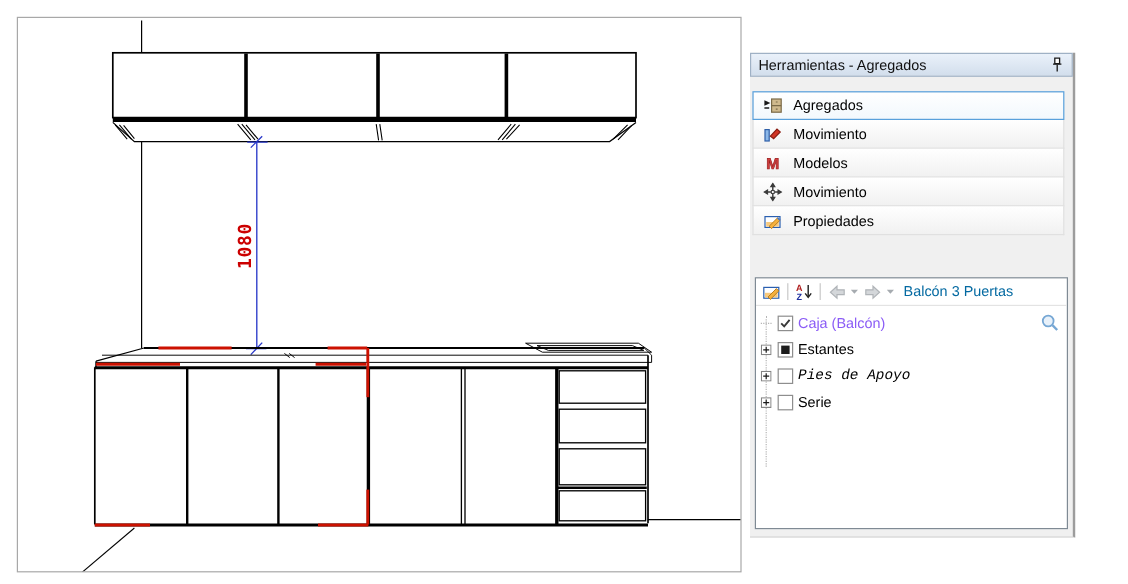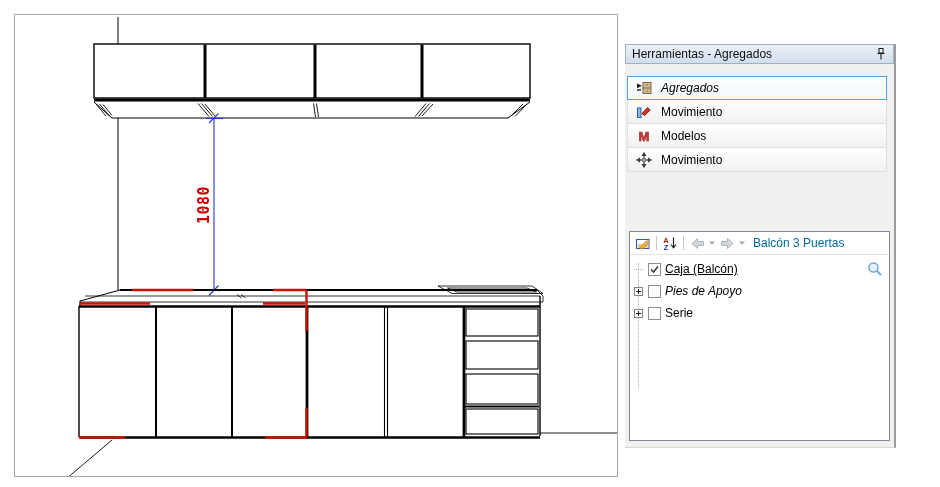--- a/index.html
+++ b/index.html
@@ -19,21 +19,21 @@
          border:1px solid #9fb1c5;display:flex;align-items:center;padding:0 6px;
          font-size:12px;color:#101010;box-sizing:border-box;}
   .panel-header .ptitle{flex:0 0 auto;}
   .panel-header .pin{margin-left:auto;display:flex;}
 
   .nav{position:absolute;left:2px;right:7px;top:32px;}
   .nav-item{height:24px;display:flex;align-items:center;padding-left:8px;
          background:linear-gradient(#ffffff,#f1f1f1);border:1px solid #e0e0e0;
          border-top:none;box-sizing:border-box;cursor:default;}
   .nav-item:first-child{border-top:1px solid #e0e0e0;}
-  .nav-item.selected{border:1px solid #58a0dc;background:linear-gradient(#ffffff,#f2f8fd);font-style:italic;}
+  .nav-item.selected{border:1px solid #58a0dc;background:linear-gradient(#ffffff,#f2f8fd);}
   .nicon{width:20px;display:flex;align-items:center;}
   .nlabel{margin-left:5px;font-size:12px;color:#000;}
 
   .tree-box{position:absolute;left:4px;top:187px;width:261px;height:210px;
          background:#fff;border:1px solid #7f8a94;box-sizing:border-box;}
   .tree-toolbar{height:22px;display:flex;align-items:center;padding:0 4px;
          border-bottom:1px solid #e3e3e3;}
   .tbtn{display:flex;align-items:center;padding:1px;}
   .tsep{width:1px;height:14px;background:#c9c9c9;margin:0 4px;}
   .tchev{display:flex;align-items:center;margin:0 2px 0 1px;}
@@ -43,22 +43,22 @@
   .vguide{position:absolute;left:8px;top:8px;height:126px;width:0;
           border-left:1px dotted #b5b5b5;}
   .trow{height:22px;display:flex;align-items:center;padding-left:4px;position:relative;}
   .exp{width:14px;display:flex;align-items:center;flex:0 0 14px;}
   .stub{width:9px;height:0;border-top:1px dotted #b5b5b5;}
   .cb{width:13px;height:13px;border:1px solid #8e8e8e;background:#fff;
       display:flex;align-items:center;justify-content:center;
       box-sizing:border-box;flex:0 0 13px;}
   .cb .fillsq{width:7px;height:7px;background:#1c1c1c;}
   .tlabel{margin-left:4px;font-size:12px;color:#000;white-space:nowrap;}
-  .tlabel.link{color:#000000;text-decoration:underline;}
-  .tlabel.italic{font-style:italic;}
+  .tlabel.link{color:#8b5cf6;}
+  .tlabel.italic{font-style:italic;font-family:Liberation Mono, monospace;}
   .tlabel.bold{font-weight:bold;}
   .mag{margin-left:auto;margin-right:6px;display:flex;}
 </style>
 </head>
 <body>
 
 <div class="canvas">
   <svg class="drawing" width="602" height="461" viewBox="15 15 602 461" xmlns="http://www.w3.org/2000/svg">
 
     <g stroke="#000" stroke-width="1" fill="none">
@@ -194,20 +194,31 @@
             <path d="M8 1 L6.5 3.5 H9.5 Z"></path>
               <path d="M8 15 L6.5 12.5 H9.5 Z"></path>
             <path d="M1 8 L3.5 6.5 V9.5 Z"></path>
               <path d="M15 8 L12.5 6.5 V9.5 Z"></path>
             <rect x="6.8" y="6.8" width="2.4" height="2.4" fill="#fff" stroke-width="0.8"></rect>
           </g>
         </svg>
       </span>
       <span class="nlabel">Movimiento</span>
     </div>
+    <div class="nav-item">
+      <span class="nicon">
+        <svg width="16" height="16" viewBox="0 0 16 16">
+          <rect x="1.5" y="4.5" width="12.5" height="9" fill="#fff" stroke="#2a5fb0"></rect>
+          <rect x="2.5" y="9" width="10.5" height="3.8" fill="#f7c97d" stroke="none"></rect>
+          <path d="M5 12.5 L12 5.5 L14 7.5 L7 14.5 Z" fill="#f5b13d" stroke="#b57a1e" stroke-width="0.8"></path>
+          <path d="M12 5.5 L14 7.5" stroke="#4a78c4" stroke-width="1.4"></path>
+        </svg>
+      </span>
+      <span class="nlabel">Propiedades</span>
+    </div>
   </div>
 
   <div class="tree-box">
     <div class="tree-toolbar">
       <span class="tbtn">
         <svg width="16" height="16" viewBox="0 0 16 16">
           <rect x="1.5" y="4.5" width="12.5" height="9" fill="#fff" stroke="#2a5fb0"></rect>
           <rect x="2.5" y="9" width="10.5" height="3.8" fill="#f7c97d"></rect>
           <path d="M5 12.5 L12 5.5 L14 7.5 L7 14.5 Z" fill="#f5b13d" stroke="#b57a1e" stroke-width="0.8"></path>
         </svg>
@@ -261,41 +272,54 @@
         </span>
         <span class="tlabel link">Caja (Balcón)</span>
         <span class="mag">
           <svg width="16" height="16" viewBox="0 0 16 16">
             <circle cx="6.5" cy="6.5" r="4.5" fill="rgba(190,215,240,0.35)" stroke="#76a7d4" stroke-width="1.5"></circle>
             <line x1="10" y1="10" x2="14" y2="14" stroke="#76a7d4" stroke-width="2"></line>
           </svg>
         </span>
       </div>
 
-
       <div class="trow">
         <span class="exp">
           <svg width="9" height="9" viewBox="0 0 9 9">
               <rect x="0.5" y="0.5" width="8" height="8" fill="#fff" stroke="#848484"></rect>
               <line x1="2" y1="4.5" x2="7" y2="4.5" stroke="#1a1a1a"></line>
               <line x1="4.5" y1="2" x2="4.5" y2="7" stroke="#1a1a1a"></line>
             </svg>
         </span>
-        <span class="cb"></span>
-        <span class="tlabel italic">Pies de Apoyo</span>
+        <span class="cb">
+            <span class="fillsq"></span>
+          </span>
+        <span class="tlabel">Estantes</span>
       </div>
-
 
       <div class="trow">
         <span class="exp">
           <svg width="9" height="9" viewBox="0 0 9 9">
               <rect x="0.5" y="0.5" width="8" height="8" fill="#fff" stroke="#848484"></rect>
               <line x1="2" y1="4.5" x2="7" y2="4.5" stroke="#1a1a1a"></line>
               <line x1="4.5" y1="2" x2="4.5" y2="7" stroke="#1a1a1a"></line>
             </svg>
         </span>
         <span class="cb"></span>
+        <span class="tlabel italic">Pies de Apoyo</span>
+      </div>
+
+
+      <div class="trow">
+        <span class="exp">
+          <svg width="9" height="9" viewBox="0 0 9 9">
+              <rect x="0.5" y="0.5" width="8" height="8" fill="#fff" stroke="#848484"></rect>
+              <line x1="2" y1="4.5" x2="7" y2="4.5" stroke="#1a1a1a"></line>
+              <line x1="4.5" y1="2" x2="4.5" y2="7" stroke="#1a1a1a"></line>
+            </svg>
+        </span>
+        <span class="cb"></span>
         <span class="tlabel">Serie</span>
       </div>
 
     </div>
   </div>
 </div>
 
 </body></html>

